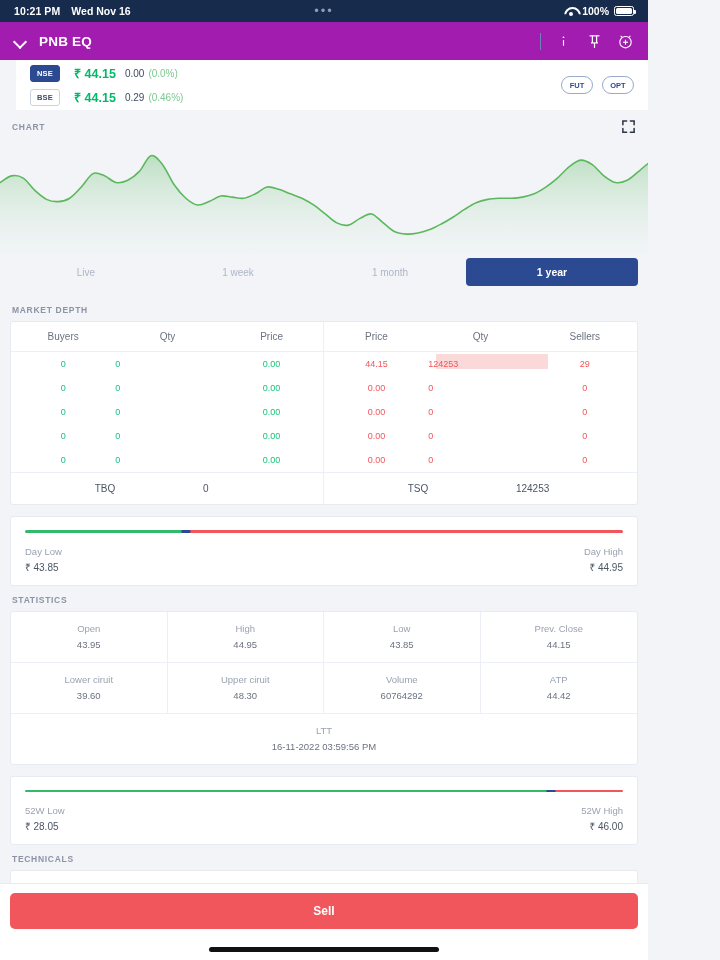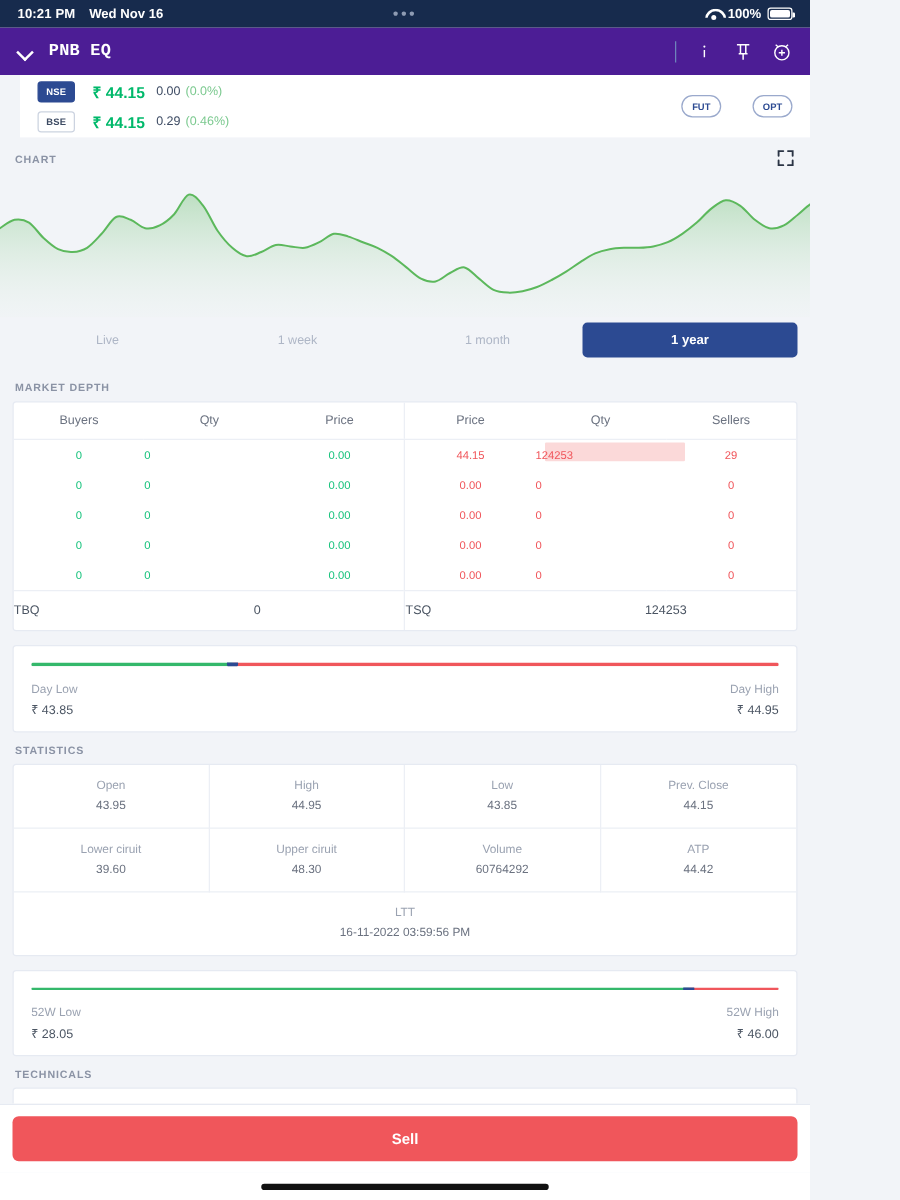--- a/index.html
+++ b/index.html
@@ -28,22 +28,22 @@
     border:2px solid #fff; border-radius:50%; clip-path:polygon(0 0,100% 0,100% 42%,0 42%); }
   .wifi-ic:after{ content:""; position:absolute; left:4.5px; top:6px; width:4px; height:4px;
     background:#fff; border-radius:50%; }
   .batt { width:20px; height:10px; border:1.2px solid #fff; border-radius:2.5px; position:relative; }
   .batt:after{ content:""; position:absolute; right:-3px; top:3px; width:2px; height:4px;
     background:#fff; border-radius:0 1px 1px 0; }
   .batt i { position:absolute; left:1px; top:1px; bottom:1px; width:16px; background:#fff; border-radius:1.5px; display:block; }
 
   
   .appbar {
-    height:38px; background:#4c1d95; color:#fff; display:flex; align-items:center;
-    padding:0 14px; flex:0 0 38px;font-family:Liberation Mono, monospace;
+    height:38px; background:#a21caf; color:#fff; display:flex; align-items:center;
+    padding:0 14px; flex:0 0 38px;
   }
   .chev { width:13px; height:13px; position:relative; margin-right:12px; }
   .chev:before{ content:""; position:absolute; left:1px; top:2px; width:8px; height:8px;
     border-right:2px solid #fff; border-bottom:2px solid #fff; transform:rotate(45deg); }
   .sym-title { font-size:13.5px; font-weight:700; letter-spacing:.2px; }
   .appbar-right { margin-left:auto; display:flex; align-items:center; gap:14px; }
   .vsep { width:1px; height:17px; background:#6d84bb; }
   .ic { width:17px; height:17px; display:block; }
   .ic svg { width:100%; height:100%; display:block; }
 
@@ -56,21 +56,21 @@
   .qrow { display:flex; align-items:center; height:20px; }
   .exch {
     width:30px; height:17px; border-radius:3px; font-size:7.5px; font-weight:700;
     display:flex; align-items:center; justify-content:center; letter-spacing:.2px;
   }
   .exch.on { background:#2c4a92; color:#fff; border:1px solid #2c4a92; }
   .exch.off { background:#fff; color:#3d4b63; border:1px solid #ccd3e0; }
   .ltp { margin-left:14px; font-size:12.5px; font-weight:700; color:#00b96b; }
   .chg { margin-left:9px; font-size:10px; color:#3d4b63; }
   .chgp { margin-left:4px; font-size:10px; color:#7bc98f; }
-  .quote-right { margin-left:auto; display:flex; gap:25px; }
+  .quote-right { margin-left:auto; display:flex; gap:9px; }
   .pill {
     width:32px; height:18px; border:1px solid #9aa9cc; border-radius:9px; color:#2c4a92;
     font-size:7.5px; font-weight:700; display:flex; align-items:center; justify-content:center;
     background:#fff;
   }
 
   
   .body { flex:1 1 auto; overflow:hidden; background:#f2f4f8; }
   .sec-label {
     font-size:8.5px; color:#8b93a5; letter-spacing:.7px; font-weight:600;
@@ -101,21 +101,21 @@
   }
   .md-table td { font-size:9px; padding:7px 0; }
   .md-sep { border-left:1px solid #eceff5; }
   .c-buy { color:#18c37d; }
   .c-sell { color:#f0565b; }
   .td-c { text-align:center; }
   .td-qty { position:relative; padding-left:14px; }
   .qty-hl { position:absolute; left:8px; top:2px; height:15px; background:#fbd9d9; border-radius:1px; z-index:0; }
   .qty-v { position:relative; z-index:1; }
   .md-total td {
-    border-top:1px solid #eceff5; font-size:10px; color:#4b5563; padding:10px 0; text-align:left;
+    border-top:1px solid #eceff5; font-size:10px; color:#4b5563; padding:10px 0; text-align:right;
   }
 
   
   .slider-card { padding:13px 14px 11px; }
   .track { height:2.5px; display:flex; border-radius:2px; overflow:hidden; position:relative; margin-bottom:13px; }
   .track .g { background:#34b86b; }
   .track .r { background:#f0565b; }
   .knob {
     position:absolute; top:50%; width:9px; height:9px; background:#2c4a92;
     border-radius:50%; transform:translate(-50%,-50%);

